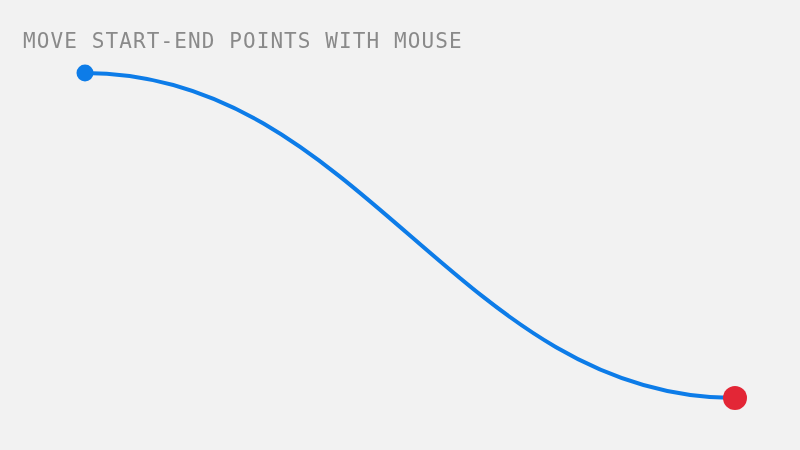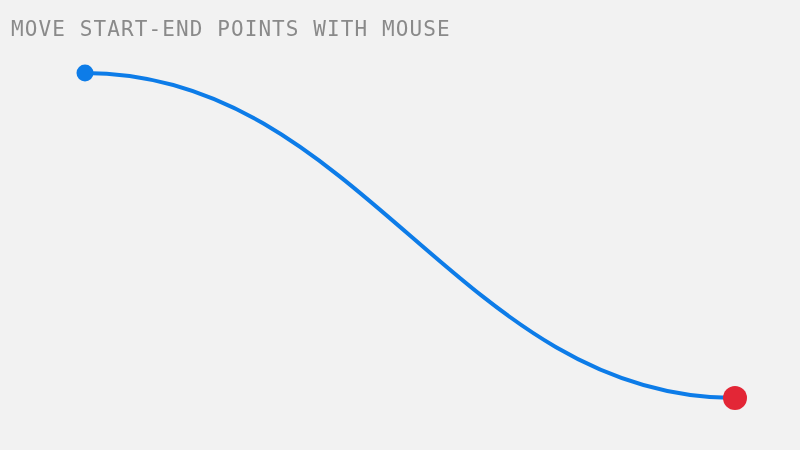--- a/index.html
+++ b/index.html
@@ -25,21 +25,21 @@
     left: 0;
     top: 0;
     width: 800px;
     height: 450px;
     display: block;
   }
   #title {
     position: absolute;
     left: 11px;
     top: 17px;
-    margin: 0;
+    margin: 12px;
     font-family: "DejaVu Sans Mono", "Liberation Mono", monospace;
     font-size: 21px;
     line-height: 24px;
     font-weight: 400;
     letter-spacing: 1.1px;
     color: #8a8a8a;
     white-space: nowrap;
     text-transform: uppercase;
     -webkit-font-smoothing: none;
     user-select: none;

